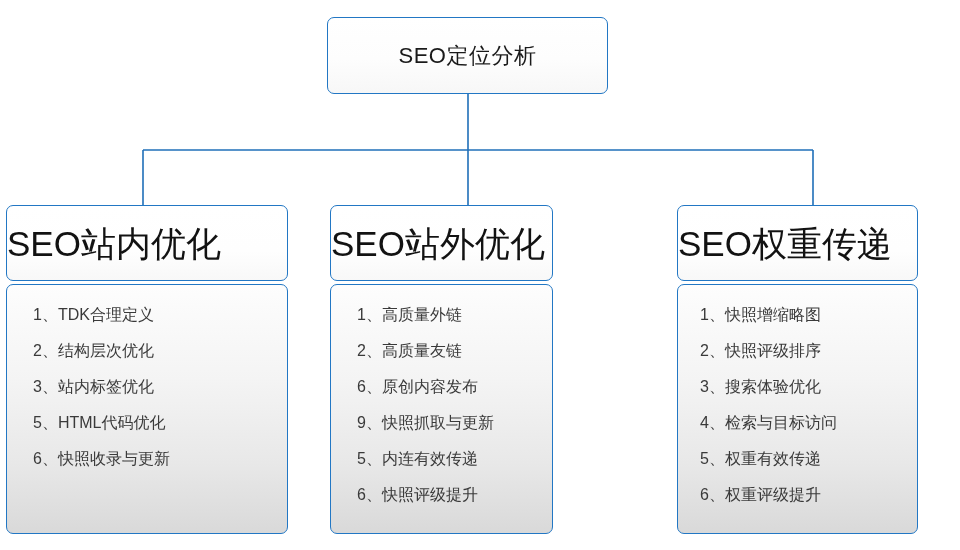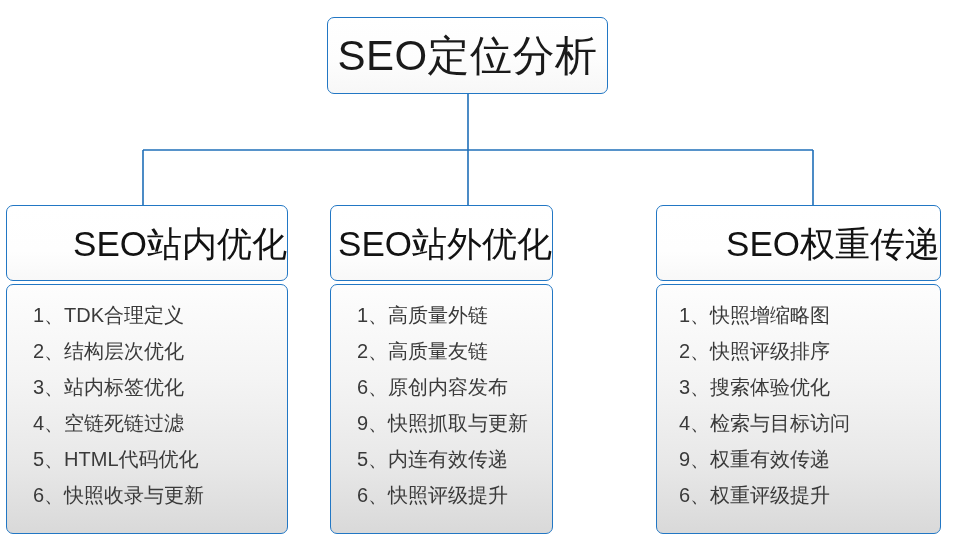--- a/index.html
+++ b/index.html
@@ -38,46 +38,46 @@
     height: 77px;
     box-sizing: border-box;
     border: 1.6px solid #2277c4;
     border-radius: 7px;
     background: linear-gradient(to bottom, #ffffff 0%, #fdfdfd 55%, #f7f7f7 100%);
     display: flex;
     align-items: center;
     justify-content: center;
   }
   .root-title {
-    font-size: 42px;
+    font-size: 22px;
     color: #1a1a1a;
     letter-spacing: 0.5px;
     line-height: 1;
     white-space: nowrap;
   }
 
   
   .column {
     position: absolute;
     top: 205px;
   }
   .col-1 { left: 6px;   width: 282px; }
   .col-2 { left: 330px; width: 223px; }
-  .col-3 { left: 656px; width: 285px; }
+  .col-3 { left: 677px; width: 241px; }
 
   .col-header {
     box-sizing: border-box;
     width: 100%;
     height: 76px;
     border: 1.6px solid #2277c4;
     border-radius: 7px;
     background: linear-gradient(to bottom, #ffffff 0%, #fefefe 60%, #f8f8f8 100%);
     display: flex;
     align-items: center;
-    justify-content: flex-end;
+    justify-content: flex-start;
   }
   .col-header-title {
     font-size: 35px;
     color: #121212;
     line-height: 1;
     white-space: nowrap;
   }
 
   .col-list {
     box-sizing: border-box;
@@ -85,21 +85,21 @@
     height: 250px;
     margin-top: 3px;
     border: 1.6px solid #2277c4;
     border-radius: 7px;
     background: linear-gradient(to bottom, #fdfdfd 0%, #f4f4f4 38%, #e8e8e8 72%, #d9d9d9 100%);
     padding: 12px 0 0 0;
     display: flex;
     flex-direction: column;
   }
   .list-item {
-    font-size: 20px;
+    font-size: 16px;
     color: #3a3a3a;
     line-height: 36px;
     height: 36px;
     padding-left: 26px;
     white-space: nowrap;
   }
   .col-3 .list-item { padding-left: 22px; }
 </style>
 </head>
 <body>
@@ -124,21 +124,20 @@
   </div>
 
   <div class="column col-1">
     <div class="col-header">
       <div class="col-header-title">SEO站内优化</div>
     </div>
     <div class="col-list">
       <div class="list-item">1、TDK合理定义</div>
       <div class="list-item">2、结构层次优化</div>
       <div class="list-item">3、站内标签优化</div>
-      <div class="list-item">4、空链死链过滤</div>
       <div class="list-item">5、HTML代码优化</div>
       <div class="list-item">6、快照收录与更新</div>
     </div>
   </div>
 
   <div class="column col-2">
     <div class="col-header">
       <div class="col-header-title">SEO站外优化</div>
     </div>
     <div class="col-list">
@@ -153,18 +152,18 @@
 
   <div class="column col-3">
     <div class="col-header">
       <div class="col-header-title">SEO权重传递</div>
     </div>
     <div class="col-list">
       <div class="list-item">1、快照增缩略图</div>
       <div class="list-item">2、快照评级排序</div>
       <div class="list-item">3、搜索体验优化</div>
       <div class="list-item">4、检索与目标访问</div>
-      <div class="list-item">9、权重有效传递</div>
+      <div class="list-item">5、权重有效传递</div>
       <div class="list-item">6、权重评级提升</div>
     </div>
   </div>
 
 </div>
 
 </body></html>

